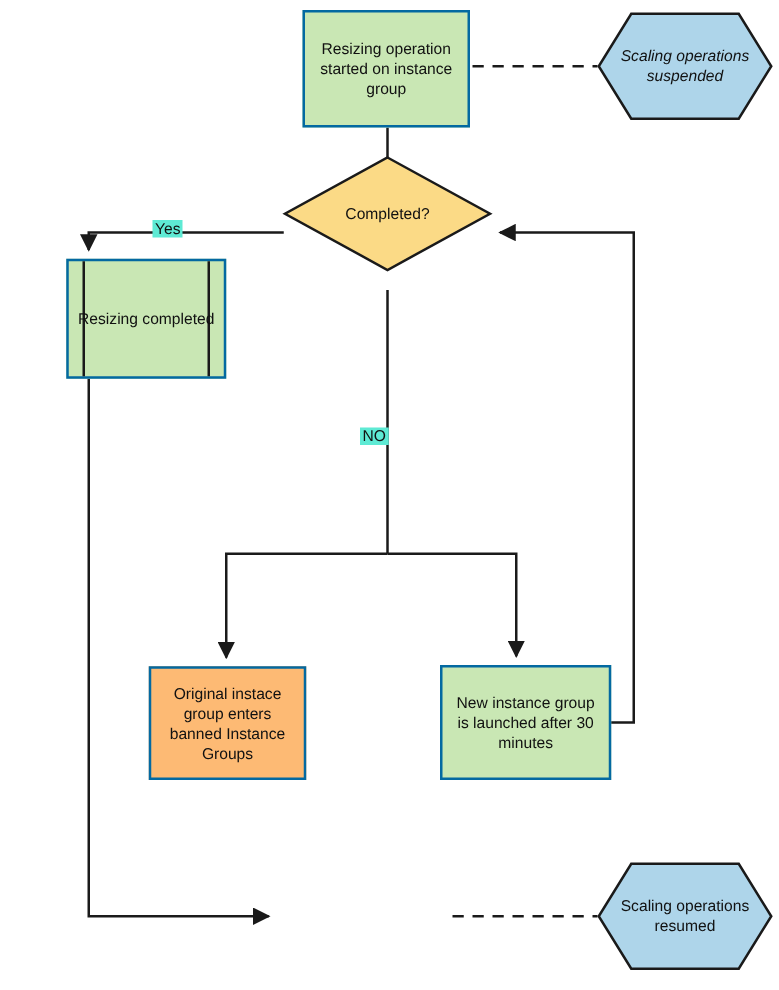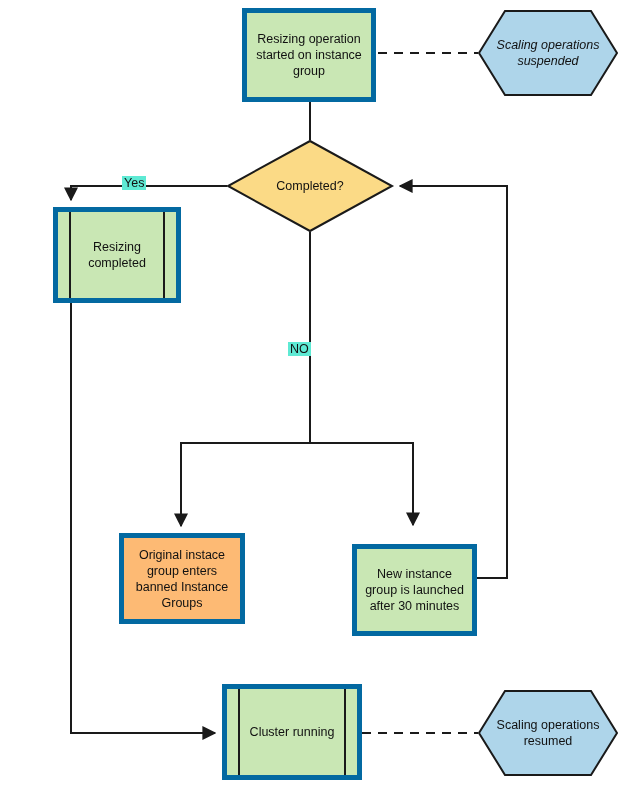--- a/index.html
+++ b/index.html
@@ -30,21 +30,21 @@
     box-sizing: border-box;
     display: flex;
     align-items: center;
     justify-content: center;
     text-align: center;
     color: #111111;
     font-size: 12.5px;
     line-height: 16px;
   }
   .rect {
-    border: 5px solid #0369a1;
+    border: 2px solid #0369a1;
   }
   .green { background: #c9e7b4; }
   .pink  { background: #fdba74; }
   .rect-label {
     position: relative;
     z-index: 2;
     padding: 0 6px;
   }
   
   .proc .bar {
@@ -122,46 +122,41 @@
     <span class="rect-label">Resizing operation started on instance group</span>
   </div>
 
   <div class="hex-wrap" style="left:478px; top:10px; width:140px; height:86px;font-style:italic;">
     <svg width="140" height="86" viewBox="0 0 140 86">
       <polygon points="27,1 113,1 139,43 113,85 27,85 1,43" fill="#aed5ea" stroke="#1a1a1a" stroke-width="2"></polygon>
     </svg>
     <div class="shape-text" style="padding:0 16px;">Scaling operations suspended</div>
   </div>
 
-  <div class="diamond-wrap" style="left:227px; top:140px; width:166px; height:92px;">
+  <div class="diamond-wrap" style="left:227px; top:125px; width:166px; height:92px;">
     <svg width="166" height="92" viewBox="0 0 166 92">
       <polygon points="83,1 165,46 83,91 1,46" fill="#fbda86" stroke="#1a1a1a" stroke-width="2"></polygon>
     </svg>
     <div class="shape-text">Completed?</div>
   </div>
 
   <div class="node rect green proc" style="left:9px; top:207px; width:128px; height:96px;margin-left:44px;">
     <span class="bar left"></span>
     <span class="bar right"></span>
     <span class="rect-label">Resizing completed</span>
   </div>
 
   <div class="node rect pink" style="left:119px; top:533px; width:126px; height:91px;">
     <span class="rect-label">Original instace group enters banned Instance Groups</span>
   </div>
 
-  <div class="node rect green" style="left:352px; top:532px; width:125px; height:92px;margin-top:12px;">
+  <div class="node rect green" style="left:352px; top:532px; width:137px; height:92px;">
     <span class="rect-label">New instance group is launched after 30 minutes</span>
   </div>
 
-  <div class="node rect green proc" style="left:222px; top:684px; width:140px; height:96px;">
-    <span class="bar left"></span>
-    <span class="bar right"></span>
-    <span class="rect-label">Cluster running</span>
-  </div>
 
   <div class="hex-wrap" style="left:478px; top:690px; width:140px; height:86px;">
     <svg width="140" height="86" viewBox="0 0 140 86">
       <polygon points="27,1 113,1 139,43 113,85 27,85 1,43" fill="#aed5ea" stroke="#1a1a1a" stroke-width="2"></polygon>
     </svg>
     <div class="shape-text" style="padding:0 16px;">Scaling operations resumed</div>
   </div>
 
   <div class="edge-label" style="left:122px; top:176px;">Yes</div>
 

